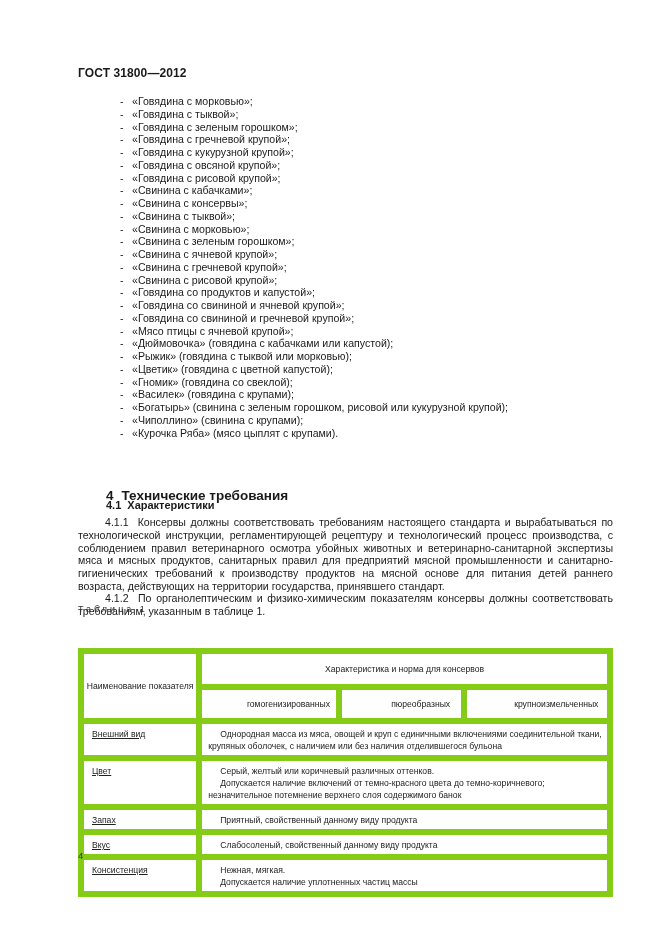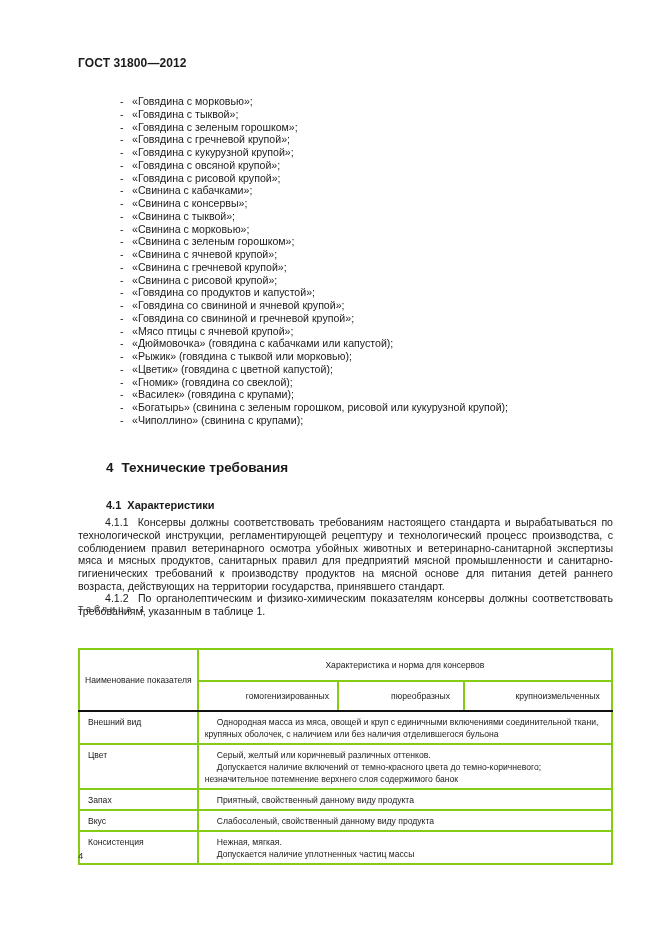--- a/index.html
+++ b/index.html
@@ -1,39 +1,39 @@
 <!DOCTYPE html>
 <html><head>
 <meta charset="utf-8">
 <style>
   html, body { margin:0; padding:0; background:#ffffff; }
   body { width:661px; height:936px; position:relative; overflow:hidden;
          font-family:"Liberation Sans", sans-serif; color:#1a1a1a; }
   .page { position:absolute; left:0; top:0; width:661px; height:936px; }
-  .header-title { position:absolute; left:78px; top:56px; font-weight:bold; font-size:12px; letter-spacing:0.1px; }
+  .header-title { position:absolute; left:78px; top:66px; font-weight:bold; font-size:12px; letter-spacing:0.1px; }
   .list { position:absolute; left:120px; top:95px; margin:0; padding:0; list-style:none; }
   .list li { font-size:10.6px; line-height:12.75px; white-space:nowrap; }
   .list li .dash { display:inline-block; width:12px; }
-  .h1 { position:absolute; left:106px; top:460px; font-weight:bold; font-size:13.5px; white-space:nowrap; }
+  .h1 { position:absolute; left:106px; top:488px; font-weight:bold; font-size:13.5px; white-space:nowrap; }
   .h1 .num { margin-right:8px; }
   .h2 { position:absolute; left:106px; top:499px; font-weight:bold; font-size:11px; white-space:nowrap; }
   .h2 .num { margin-right:6px; }
   .para { position:absolute; left:78px; width:535px; font-size:10.6px; line-height:12.75px; text-align:justify; text-align-last:left; }
   .para .ind { display:inline-block; width:27px; }
   .p1 { top:516px; }
   .p2 { top:592px; }
   .table-caption { position:absolute; left:78px; top:604px; font-size:9px; letter-spacing:3px; color:#333; }
   table.t1 { position:absolute; left:78px; top:648px; width:535px; border-collapse:collapse; font-size:8.6px; color:#222; }
-  table.t1 td, table.t1 th { border:2px solid #84cc16; font-weight:normal; vertical-align:top; }
+  table.t1 td, table.t1 th { border:6px solid #84cc16; font-weight:normal; vertical-align:top; }
   table.t1 th { text-align:center; vertical-align:middle; padding:4px 2px; }
   .hdr-name { width:116px; height:48px; line-height:12px; }
   .hdr-group { height:22px; }
   .hdr-sub { height:20px; }
   tr.hdr-bottom th { border-bottom:2px solid #111;padding-left:41px; }
-  td.name { padding:4px 8px 3px 8px; line-height:12px; }
+  td.name { padding:4px 8px 3px 8px; line-height:12px;text-decoration:underline; }
   td.val { padding:4px 4px 3px 6px; line-height:12px; }
   td.val .ln { display:block; }
   td.val .ind { display:inline-block; width:12px; }
   .page-num { position:absolute; left:78px; top:850px; font-size:9.5px; color:#333; }
 </style>
 </head>
 <body>
 
 <div class="page">
 
@@ -59,20 +59,21 @@
       <li><span class="dash">-</span><span>«Говядина со свининой и ячневой крупой»;</span></li>
       <li><span class="dash">-</span><span>«Говядина со свининой и гречневой крупой»;</span></li>
       <li><span class="dash">-</span><span>«Мясо птицы с ячневой крупой»;</span></li>
       <li><span class="dash">-</span><span>«Дюймовочка» (говядина с кабачками или капустой);</span></li>
       <li><span class="dash">-</span><span>«Рыжик» (говядина с тыквой или морковью);</span></li>
       <li><span class="dash">-</span><span>«Цветик» (говядина с цветной капустой);</span></li>
       <li><span class="dash">-</span><span>«Гномик» (говядина со свеклой);</span></li>
       <li><span class="dash">-</span><span>«Василек» (говядина с крупами);</span></li>
       <li><span class="dash">-</span><span>«Богатырь» (свинина с зеленым горошком, рисовой или кукурузной крупой);</span></li>
       <li><span class="dash">-</span><span>«Чиполлино» (свинина с крупами);</span></li>
+      <li><span class="dash">-</span><span>«Курочка Ряба» (мясо цыплят с крупами).</span></li>
     </ul>
 
   <div class="h1">
     <span class="num">4</span><span>Технические требования</span>
   </div>
 
   <div class="h2">
     <span class="num">4.1</span><span>Характеристики</span>
   </div>
 

